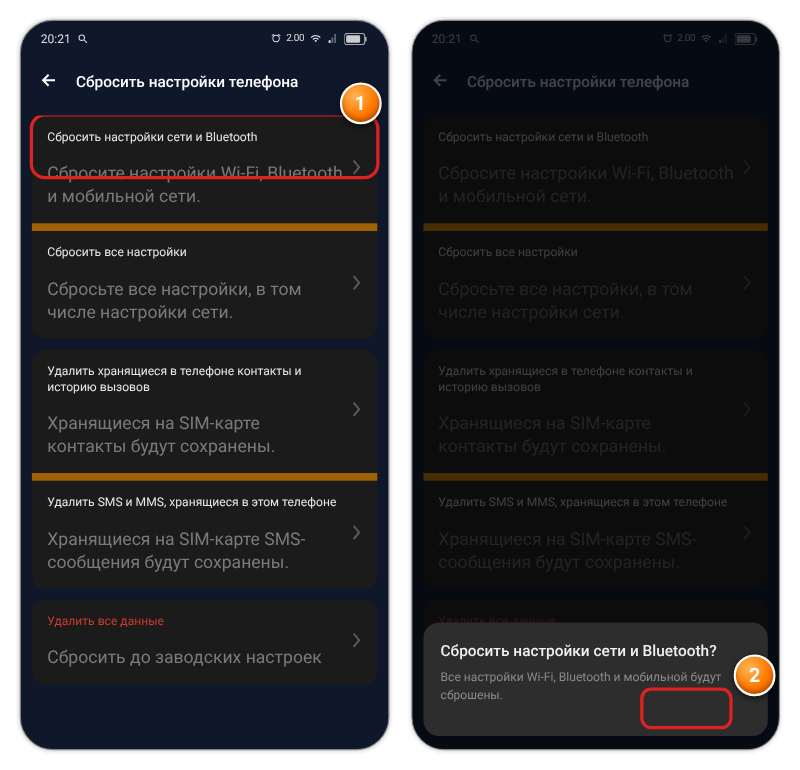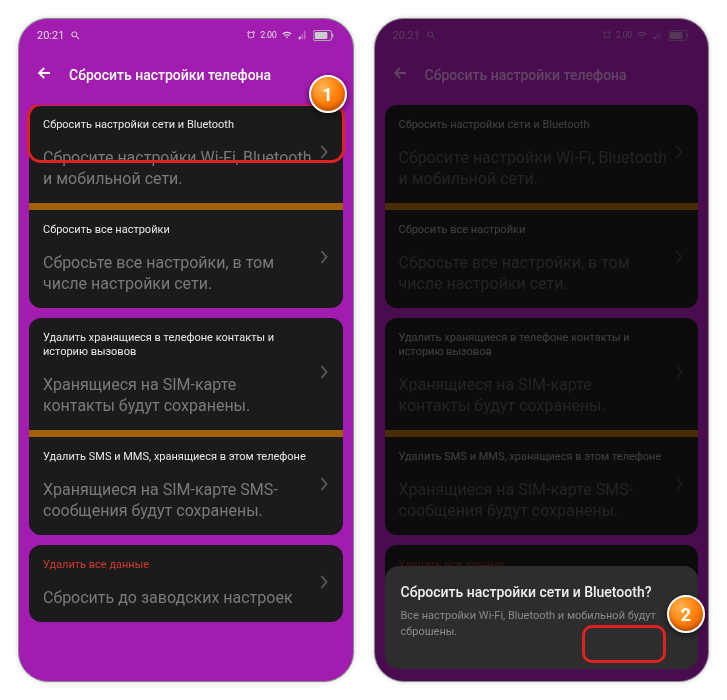--- a/index.html
+++ b/index.html
@@ -10,21 +10,21 @@
     width: 727px;
     height: 700px;
     display: flex;
     gap: 20px;
     padding: 18px;
     box-sizing: border-box;
   }
   .phone {
     width: 337px;
     height: 662px;
-    background: #a21caf;
+    background: #0f172a;
     border-radius: 30px;
     border: 1px solid #888;
     position: relative;
     overflow: hidden;
     display: flex;
     flex-direction: column;
     box-shadow: 0 0 4px rgba(0,0,0,0.2);
   }
   .statusbar {
     height: 24px;

